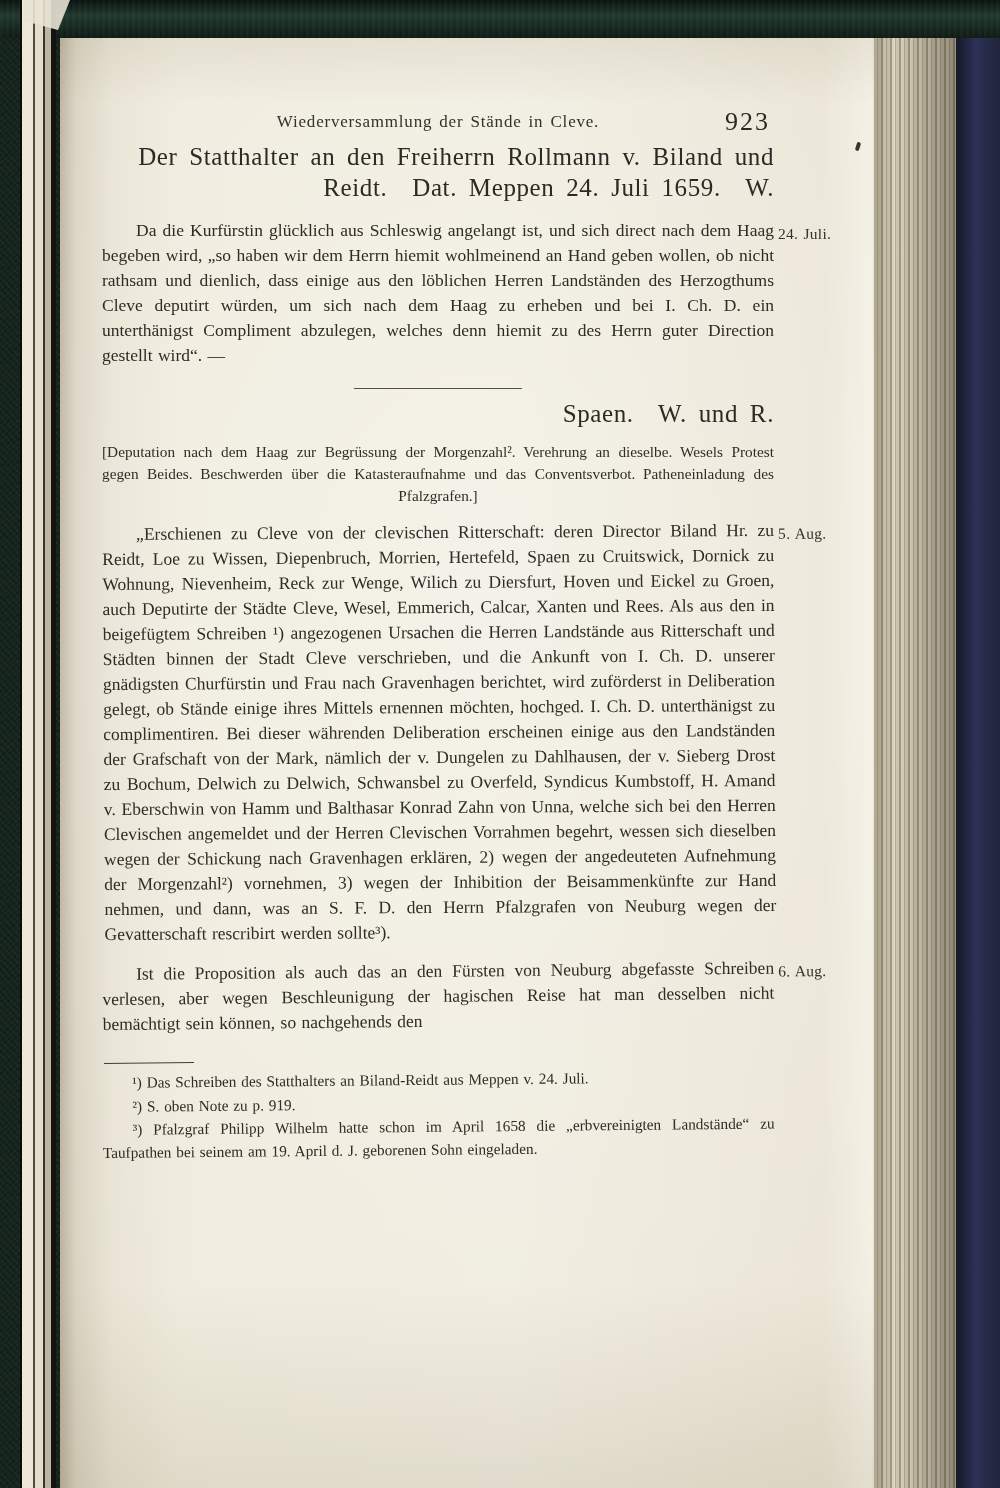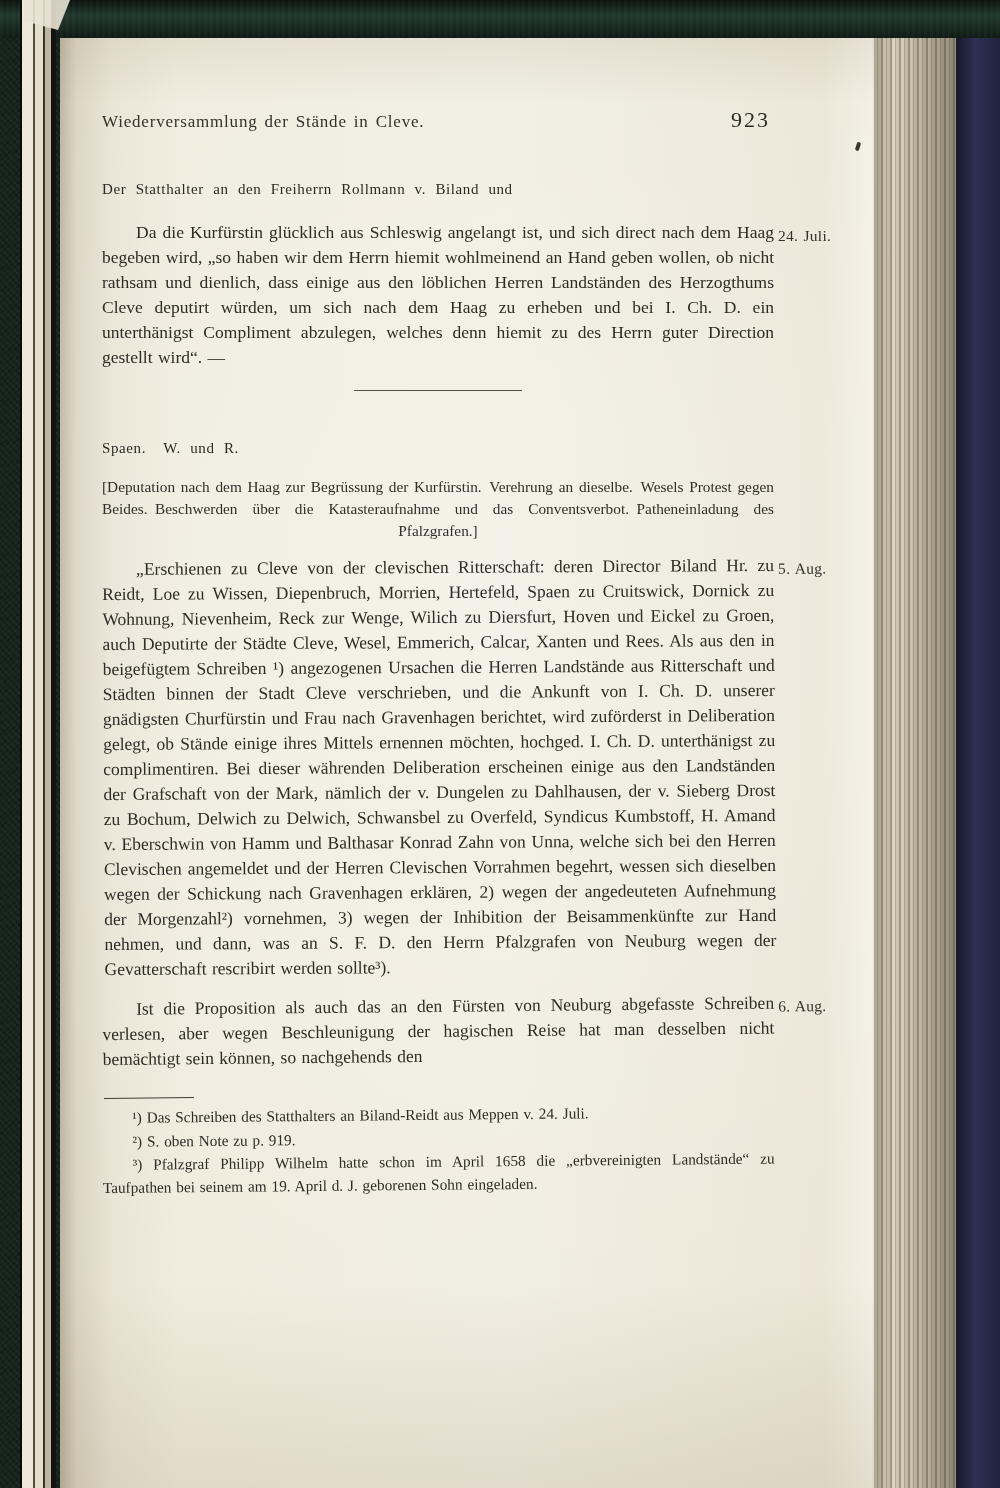--- a/index.html
+++ b/index.html
@@ -53,29 +53,29 @@
     background-color:#ece7d9;
     background-image:
       linear-gradient(180deg, rgba(110,95,60,.10), rgba(0,0,0,0) 70px, rgba(0,0,0,0) 86%, rgba(110,95,60,.12)),
       radial-gradient(120% 90% at 50% 38%, rgba(255,255,255,.30), rgba(0,0,0,0) 75%),
       linear-gradient(90deg,#b9b19d 0px,#d8d2c0 16px,#e8e3d3 52px,#efebdc 120px,#f0ecdf 55%,#eae5d5 93%,#f3efe3 99%,#cfc8b4 100%);
   }
   .content{ position:absolute; left:42px; top:78px; width:672px; color:#2f2c26; }
 
   
   .runhead{
-    position:relative; text-align:left; font-size:17px;
+    position:relative; text-align:center; font-size:17px;
     letter-spacing:.8px; word-spacing:2px; color:#34312b;
   }
   .pagenum{
-    position:absolute; right:4px; top:-5px; font-size:22px;
+    position:absolute; right:4px; top:-5px; font-size:26px;
     letter-spacing:2px; color:#2c2a24;
   }
   .heading{
-    margin-top:42px; text-align:left; font-size:15px; line-height:31px;
+    margin-top:9px; text-align:right; font-size:25px; line-height:31px;
     letter-spacing:.6px; word-spacing:5px; color:#2c2a24;
   }
   .heading .h-line{ display:block; }
   .para{
     position:relative; margin-top:15px; font-size:17.5px; line-height:25px;
     text-align:justify; text-indent:34px; word-spacing:1px; hyphens:auto;
   }
   .note{
     position:absolute; left:676px; top:3px; width:110px; text-indent:0;
     font-size:15.5px; letter-spacing:.3px; white-space:nowrap; color:#34312b;
@@ -114,33 +114,34 @@
 <div class="paper">
   <div class="content">
 
     <div class="runhead">
       <span>Wiederversammlung der Stände in Cleve.</span>
       <span class="pagenum">923</span>
     </div>
 
     <div class="heading">
       <span class="h-line">Der Statthalter an den Freiherrn Rollmann v. Biland und</span>
+      <span class="h-line">Reidt.  Dat. Meppen 24. Juli 1659.  W.</span>
     </div>
 
     <div class="para">
       <span class="note">24. Juli.</span><span>Da die Kurfürstin glücklich aus Schleswig angelangt ist, und sich direct nach dem Haag begeben wird, „so haben wir dem Herrn hiemit wohlmeinend an Hand geben wollen, ob nicht rathsam und dienlich, dass einige aus den löblichen Herren Landständen des Herzogthums Cleve deputirt würden, um sich nach dem Haag zu erheben und bei I. Ch. D. ein unterthänigst Compliment abzulegen, welches denn hiemit zu des Herrn guter Direction gestellt wird“. —</span>
     </div>
 
     <div class="mid-rule"></div>
 
     <div class="heading">
       <span class="h-line">Spaen.  W. und R.</span>
     </div>
 
-    <div class="summary">[Deputation nach dem Haag zur Begrüssung der Kurfürstin. Verehrung an dieselbe. Wesels Protest gegen Beides. Beschwerden über die Katasteraufnahme und das Conventsverbot. Patheneinladung des Pfalzgrafen.]</div>
+    <div class="summary">[Deputation nach dem Haag zur Begrüssung der Morgenzahl². Verehrung an dieselbe. Wesels Protest gegen Beides. Beschwerden über die Katasteraufnahme und das Conventsverbot. Patheneinladung des Pfalzgrafen.]</div>
 
     <div class="para tilt1">
       <span class="note">5. Aug.</span><span>„Erschienen zu Cleve von der clevischen Ritterschaft: deren Director Biland Hr. zu Reidt, Loe zu Wissen, Diepenbruch, Morrien, Hertefeld, Spaen zu Cruitswick, Dornick zu Wohnung, Nievenheim, Reck zur Wenge, Wilich zu Diersfurt, Hoven und Eickel zu Groen, auch Deputirte der Städte Cleve, Wesel, Emmerich, Calcar, Xanten und Rees. Als aus den in beigefügtem Schreiben ¹) angezogenen Ursachen die Herren Landstände aus Ritterschaft und Städten binnen der Stadt Cleve verschrieben, und die Ankunft von I. Ch. D. unserer gnädigsten Churfürstin und Frau nach Gravenhagen berichtet, wird zuförderst in Deliberation gelegt, ob Stände einige ihres Mittels ernennen möchten, hochged. I. Ch. D. unterthänigst zu complimentiren. Bei dieser währenden Deliberation erscheinen einige aus den Landständen der Grafschaft von der Mark, nämlich der v. Dungelen zu Dahlhausen, der v. Sieberg Drost zu Bochum, Delwich zu Delwich, Schwansbel zu Overfeld, Syndicus Kumbstoff, H. Amand v. Eberschwin von Hamm und Balthasar Konrad Zahn von Unna, welche sich bei den Herren Clevischen angemeldet und der Herren Clevischen Vorrahmen begehrt, wessen sich dieselben wegen der Schickung nach Gravenhagen erklären, 2) wegen der angedeuteten Aufnehmung der Morgenzahl²) vornehmen, 3) wegen der Inhibition der Beisammenkünfte zur Hand nehmen, und dann, was an S. F. D. den Herrn Pfalzgrafen von Neuburg wegen der Gevatterschaft rescribirt werden sollte³).</span>
     </div>
 
     <div class="para tilt2">
       <span class="note">6. Aug.</span><span>Ist die Proposition als auch das an den Fürsten von Neuburg abgefasste Schreiben verlesen, aber wegen Beschleunigung der hagischen Reise hat man desselben nicht bemächtigt sein können, so nachgehends den</span>
     </div>
 
     <div class="tilt2">

